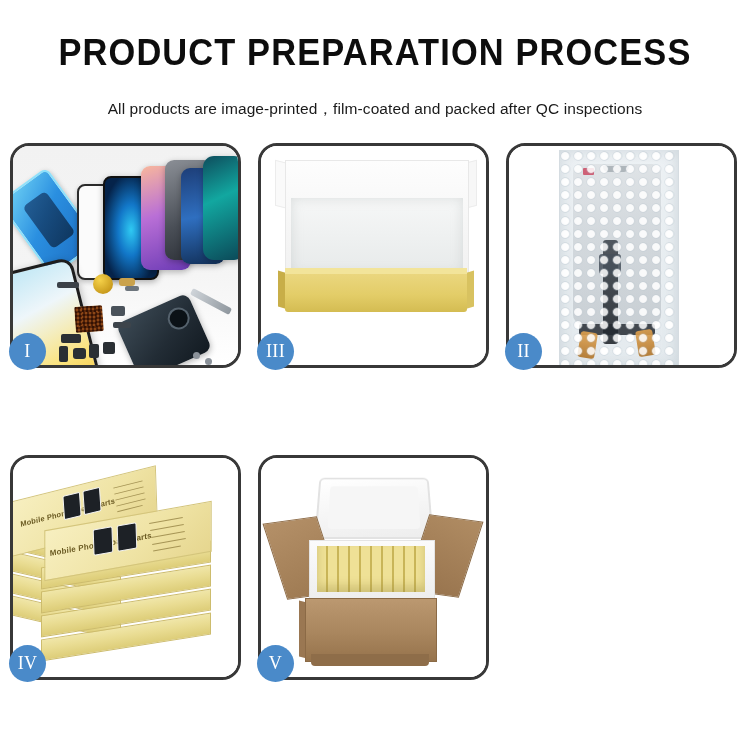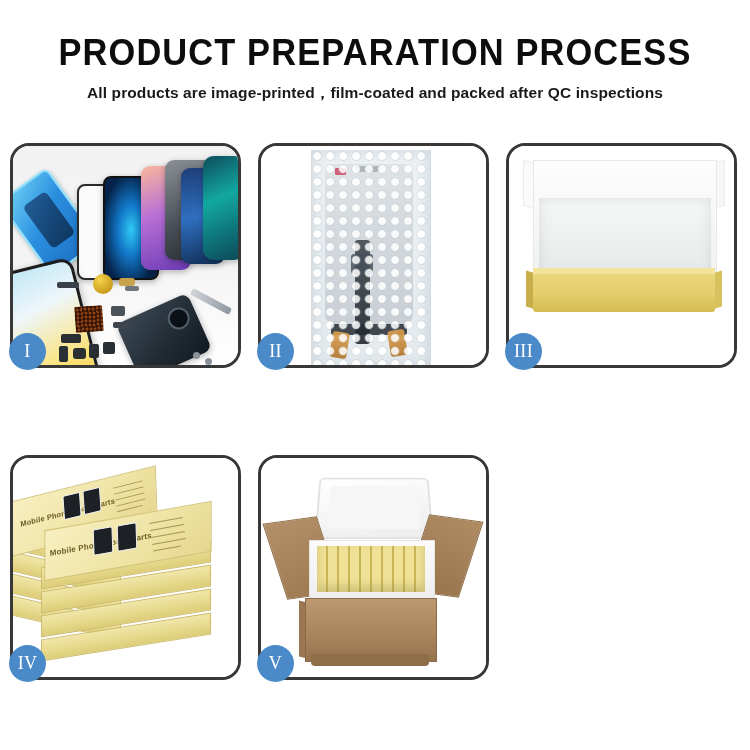--- a/index.html
+++ b/index.html
@@ -18,23 +18,23 @@
     margin:0;padding-top:32px;
     font-family:"Liberation Sans", sans-serif;
     font-weight:700;
     font-size:37px;
     letter-spacing:1.2px;
     color:#0d0d0d;
     transform:scaleX(0.93);
     white-space:nowrap;
   }
   .subtitle{
-    margin:0;padding-top:9px;
+    margin:16px;padding-top:9px;
     font-family:"Liberation Sans", sans-serif;
-    font-weight:700;
+    font-weight:400;
     font-size:15.5px;
     color:#1a1a1a;
     letter-spacing:.1px;
     white-space:nowrap;
   }
 
   
   .grid{
     position:absolute;left:10px;top:143px;
     width:731px;height:537px;
@@ -411,48 +411,48 @@
         <div class="dot d9"></div>
         <div class="dot d10"></div>
         <div class="dot d11"></div>
         <div class="dot d12"></div>
         <div class="tweez"></div>
       </div>
       <div class="badge">I</div>
     </div>
 
     <div class="panel">
+      <div class="panel-inner p3">
+        <div class="b3-lid-tabL"></div>
+        <div class="b3-lid-tabR"></div>
+        <div class="b3-lid"></div>
+        <div class="b3-foam"></div>
+        <div class="b3-bubble"></div>
+        <div class="b3-tray-sideL"></div>
+        <div class="b3-tray-sideR"></div>
+        <div class="b3-tray-top"></div>
+        <div class="b3-tray-front"></div>
+      </div>
+      <div class="badge">III</div>
+    </div>
+
+    <div class="panel">
       <div class="panel-inner p2">
         <div class="bubble-bag"></div>
         <div class="lcd"></div>
         <div class="lcd-notch"></div>
         <div class="red-mark"></div>
         <div class="flex-cable"></div>
         <div class="flex-ic"></div>
         <div class="conn-bar"></div>
         <div class="conn-l"></div>
         <div class="conn-r"></div>
         <div class="bubble-overlay"></div>
       </div>
       <div class="badge">II</div>
-    </div>
-
-    <div class="panel">
-      <div class="panel-inner p3">
-        <div class="b3-lid-tabL"></div>
-        <div class="b3-lid-tabR"></div>
-        <div class="b3-lid"></div>
-        <div class="b3-foam"></div>
-        <div class="b3-bubble"></div>
-        <div class="b3-tray-sideL"></div>
-        <div class="b3-tray-sideR"></div>
-        <div class="b3-tray-top"></div>
-        <div class="b3-tray-front"></div>
-      </div>
-      <div class="badge">III</div>
     </div>
 
     <div class="panel">
       <div class="panel-inner p4">
         <div class="stack">
 
           <div class="sbox" style="left:-2px;top:62px;width:108px;height:18px;transform:skewY(13deg);"></div>
           <div class="sbox" style="left:-2px;top:84px;width:108px;height:18px;transform:skewY(13deg);"></div>
           <div class="sbox" style="left:-2px;top:106px;width:108px;height:18px;transform:skewY(13deg);"></div>
           <div class="sbox" style="left:-2px;top:128px;width:108px;height:18px;transform:skewY(13deg);"></div>

